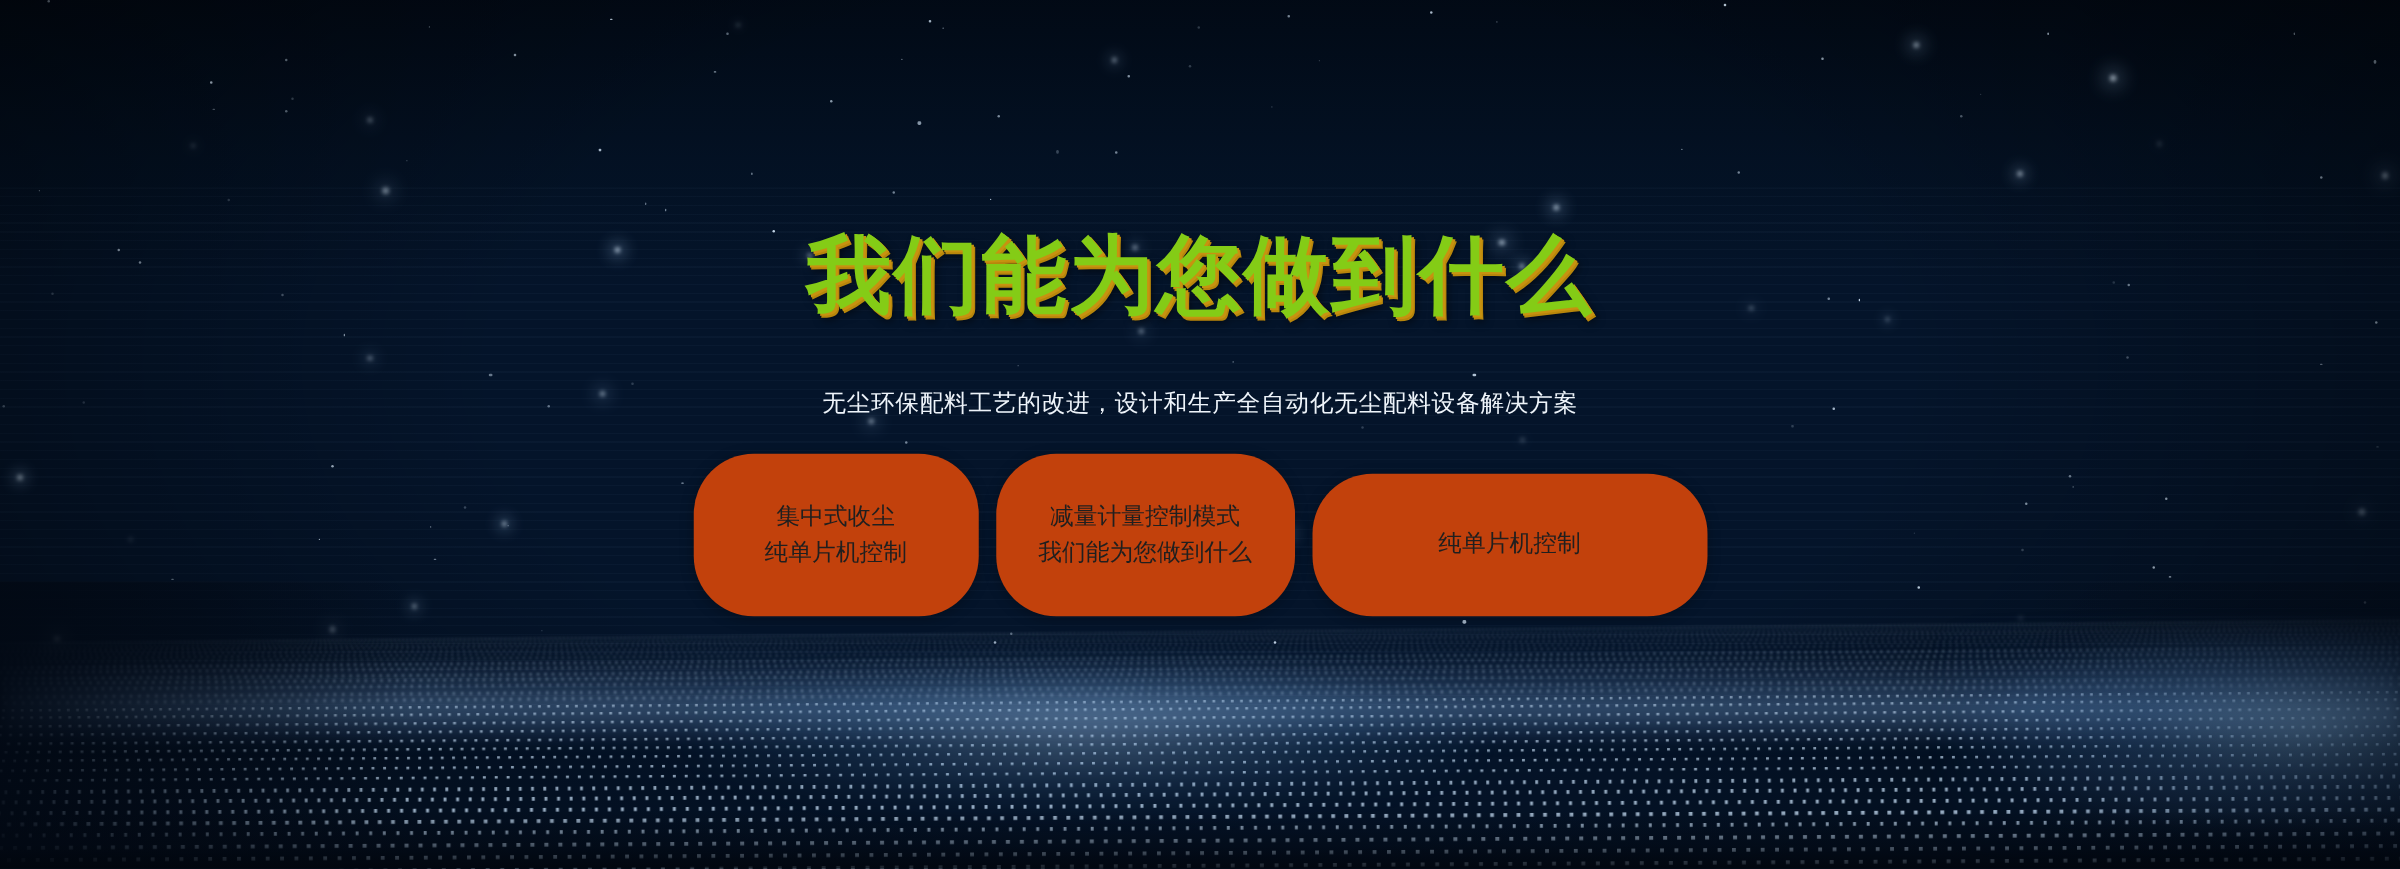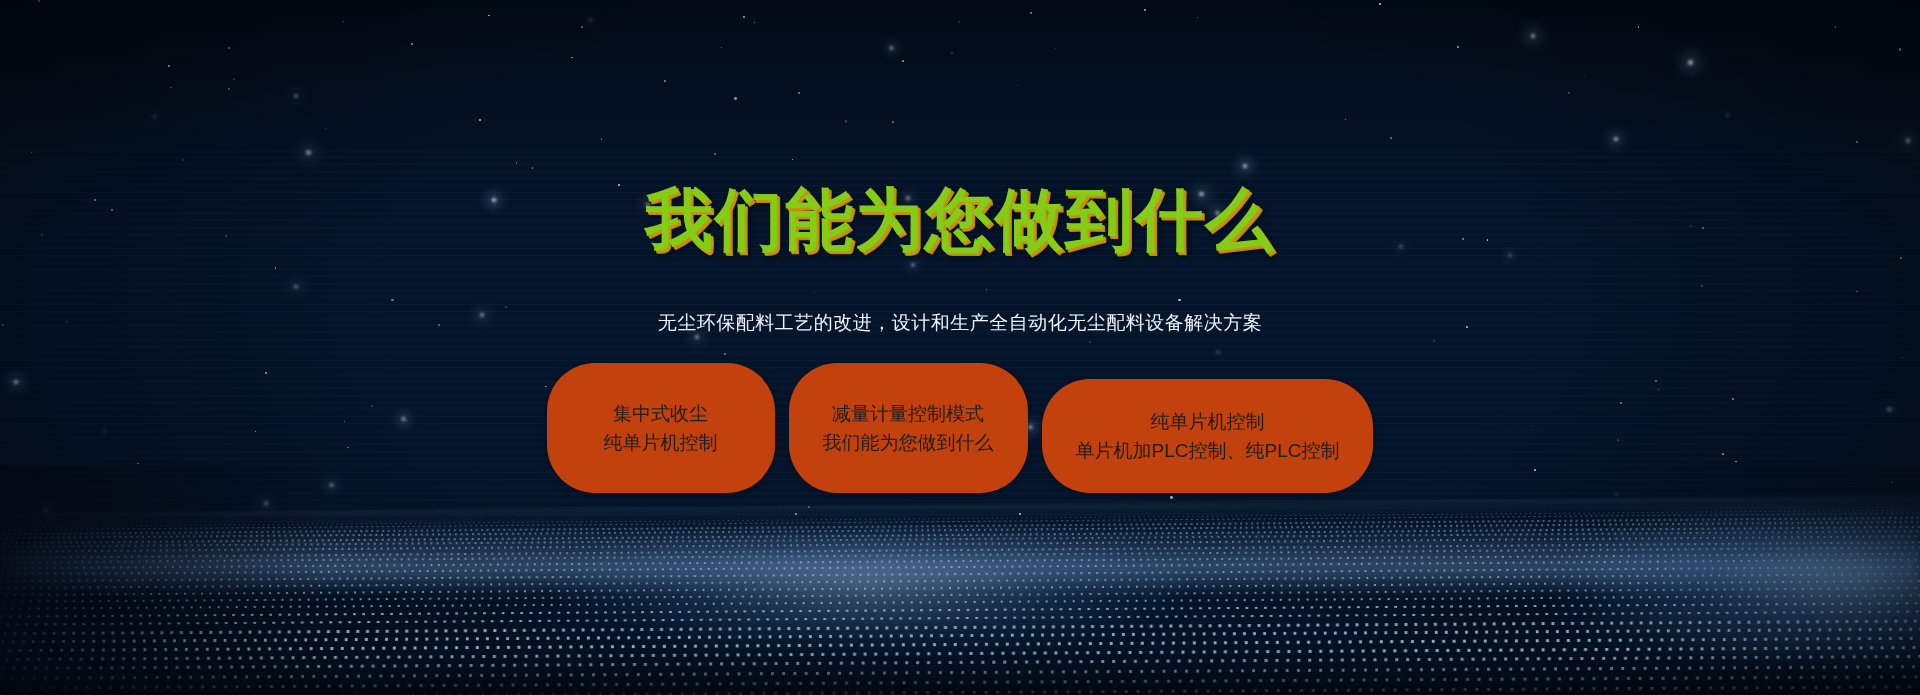--- a/index.html
+++ b/index.html
@@ -446,18 +446,17 @@
         <div class="pill-line">纯单片机控制</div>
       </div>
 
       <div class="pill pill-2">
         <div class="pill-line">减量计量控制模式</div>
         <div class="pill-line">我们能为您做到什么</div>
       </div>
 
       <div class="pill pill-3">
         <div class="pill-line">纯单片机控制</div>
-        <div class="pill-line">单片机加PLC控制、纯PLC控制</div>
       </div>
 
     </div>
   </div>
 </div>
 
 </body></html>

